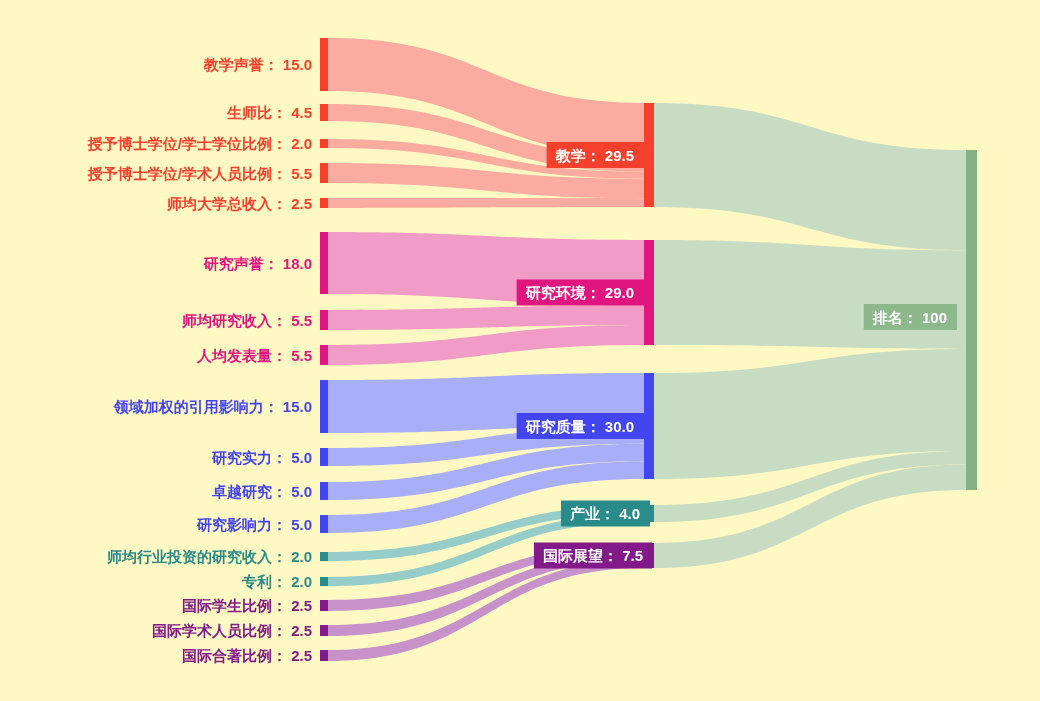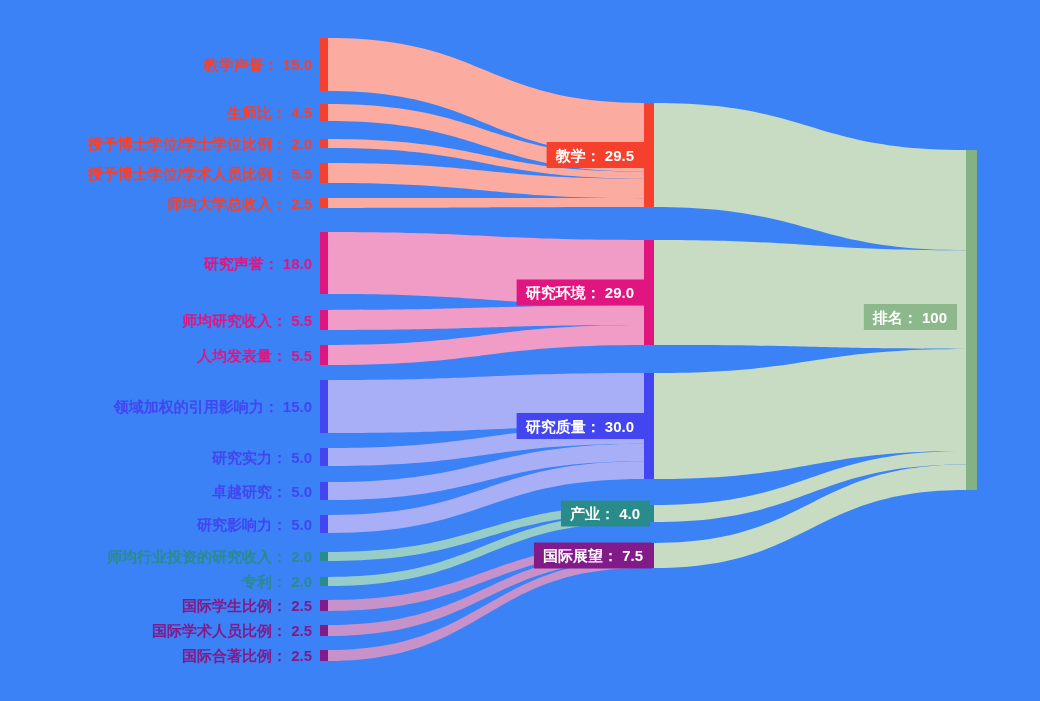--- a/index.html
+++ b/index.html
@@ -1,16 +1,16 @@
 <!DOCTYPE html>
 <html><head>
 <meta charset="utf-8">
 <style>
   html,body{margin:0;padding:0;background:#ffffff;}
-  .page{position:relative;width:1040px;height:701px;background:#3b82f6;overflow:hidden;}
+  .page{position:relative;width:1040px;height:701px;background:#fef9c3;overflow:hidden;}
   svg text{font-family:"Liberation Sans","DejaVu Sans",sans-serif;font-weight:bold;}
 </style>
 </head>
 <body>
 
 <div class="page">
   <svg id="sankey" width="1040" height="701" viewBox="0 0 1040 701" xmlns="http://www.w3.org/2000/svg">
       <path d="M328,38 C486,38 486,103 644,103 L644,155.8813559322034 C486,155.8813559322034 486,91 328,91 Z" fill="#fbab9f"></path>
       <path d="M328,104 C486,104 486,155.8813559322034 644,155.8813559322034 L644,171.74576271186442 C486,171.74576271186442 486,121 328,121 Z" fill="#fbab9f"></path>
       <path d="M328,139 C486,139 486,171.74576271186442 644,171.74576271186442 L644,178.79661016949152 C486,178.79661016949152 486,148 328,148 Z" fill="#fbab9f"></path>

